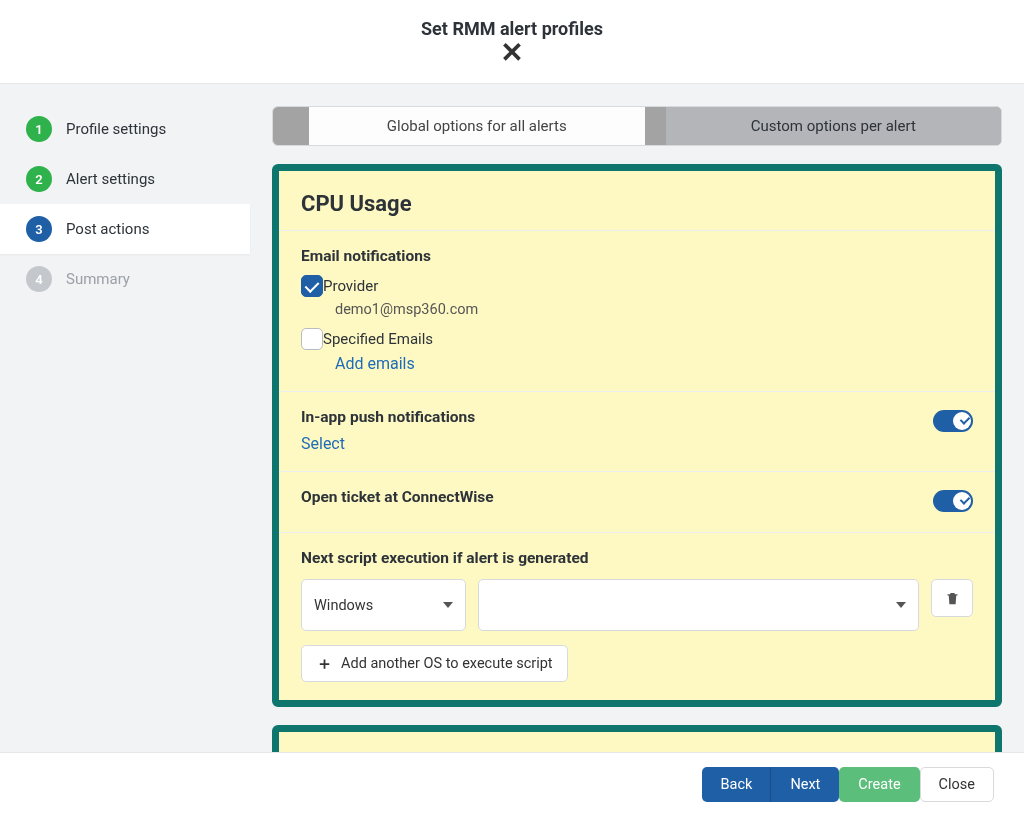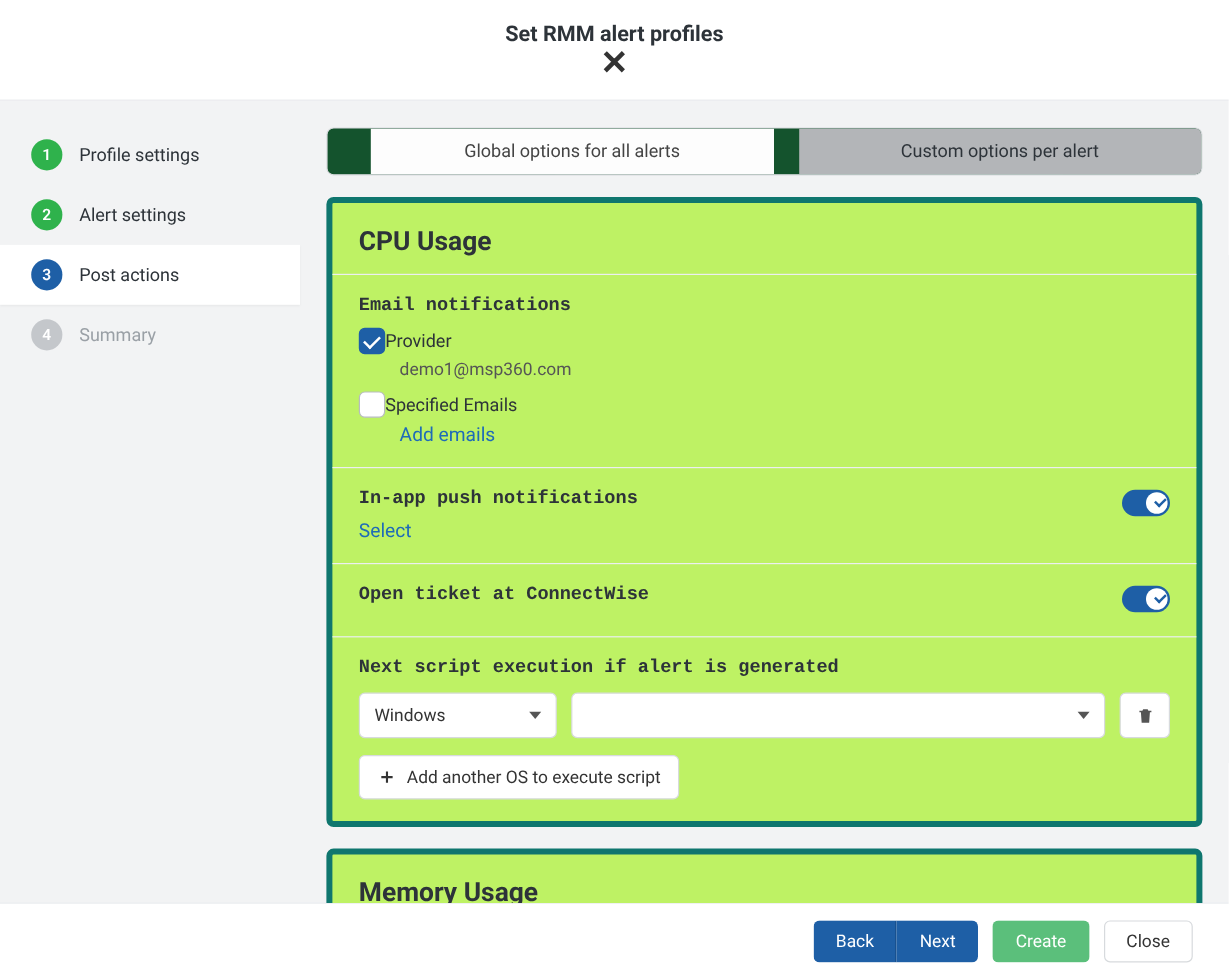--- a/index.html
+++ b/index.html
@@ -15,52 +15,52 @@
   .step.disabled { color: #9aa0a6; }
   .step-badge { width: 26px; height: 26px; border-radius: 50%; display: flex; align-items: center; justify-content: center; font-size: 13px; font-weight: 600; color: #fff; flex-shrink: 0; }
   .badge-done { background: #2fb24c; }
   .badge-active { background: #1e5fa6; }
   .badge-disabled { background: #c4c7cb; }
   .content-wrap { flex: 1; position: relative; overflow: hidden; }
   .content-scroll { height: 100%; overflow-y: scroll; padding: 22px 22px 22px 22px; }
   .content-scroll::-webkit-scrollbar { width: 16px; }
   .content-scroll::-webkit-scrollbar-track { background: #f2f3f4; }
   .content-scroll::-webkit-scrollbar-thumb { background: #b8bcc0; border-radius: 8px; }
-  .tabstrip { display: flex; border: 1px solid #d7dadd; border-radius: 6px; overflow: hidden; margin-bottom: 18px; background: #14532d; padding-left: 36px; }
+  .tabstrip { display: flex; border: 1px solid #d7dadd; border-radius: 6px; overflow: hidden; margin-bottom: 18px; background: #a3a3a3; padding-left: 36px; }
   .tab { flex: 1; text-align: center; padding: 10px 8px; font-size: 15px; color: #444; cursor: pointer; }
   .tab.inactive { background: #fdfdfd; }
   .tab.active { background: #b3b5b8; color: #2d3339; font-weight: 400; margin-left: 21px; }
-  .card { background: #bef264; border: 5px solid #0f766e; border-radius: 6px; margin-bottom: 18px; }
+  .card { background: #fef9c3; border: 7px solid #0f766e; border-radius: 6px; margin-bottom: 18px; }
   .card-title { font-size: 22px; font-weight: 700; padding: 20px 22px 14px 22px; color: #2d3339; }
   .section { padding: 16px 22px 18px 22px; border-top: 1px solid #eceff1; }
-  .section-heading { font-size: 15.5px; font-weight: 700; color: #2d3339; margin-bottom: 8px; font-family: Liberation Mono, monospace; }
+  .section-heading { font-size: 15.5px; font-weight: 700; color: #2d3339; margin-bottom: 8px; }
   .check-row { display: flex; align-items: center; margin: 10px 0 4px 0; }
   .chk { width: 22px; height: 22px; border-radius: 5px; border: 1.5px solid #b8bcc0; background: #fff; display: flex; align-items: center; justify-content: center; cursor: pointer; flex-shrink: 0; }
   .chk.checked { background: #1e5fa6; border-color: #1e5fa6; }
   .chk.checked::after { content: ""; width: 6px; height: 11px; border: solid #fff; border-width: 0 2.5px 2.5px 0; transform: rotate(45deg); margin-top: -2px; }
   .chk-label { font-size: 15px; color: #2d3339; }
   .sub-text { font-size: 14.5px; color: #555; margin-left: 34px; margin-top: 2px; }
   .link { font-size: 16px; color: #1e6bb8; cursor: pointer; margin-left: 34px; margin-top: 0; display: inline-block; }
   .link.bare { margin-left: 0; }
   .row-flex { display: flex; align-items: center; justify-content: space-between; }
   .toggle { width: 40px; height: 22px; border-radius: 11px; background: #1e5fa6; position: relative; cursor: pointer; flex-shrink: 0; }
   .toggle::after { content: ""; position: absolute; right: 2px; top: 2px; width: 18px; height: 18px; border-radius: 50%; background: #fff; display: flex; align-items: center; justify-content: center; }
   .toggle-check { position: absolute; right: 5px; top: 5px; width: 6px; height: 9px; border: solid #1e5fa6; border-width: 0 2px 2px 0; transform: rotate(45deg); z-index: 2; }
   .redacted { display: inline-block; width: 54px; height: 17px; background: #d9dbdd; filter: blur(2px); vertical-align: -3px; margin-right: 2px; }
   .inapp-email { font-size: 15px; color: #444; margin-top: 4px; }
   .select-row { display: flex; gap: 12px; margin-top: 12px; align-items: stretch; }
-  .select-box { border: 1px solid #d7dadd; border-radius: 5px; background: #fff; height: 38px; display: flex; align-items: center; justify-content: space-between; padding: 0 12px; font-size: 14.5px; cursor: pointer; }
+  .select-box { border: 1px solid #d7dadd; border-radius: 5px; background: #fff; height: 52px; display: flex; align-items: center; justify-content: space-between; padding: 0 12px; font-size: 14.5px; cursor: pointer; }
   .select-os { width: 165px; }
   .select-script { flex: 1; }
   .caret { width: 0; height: 0; border-left: 5px solid transparent; border-right: 5px solid transparent; border-top: 6px solid #555; }
   .icon-btn { width: 42px; height: 38px; border: 1px solid #d7dadd; border-radius: 5px; display: flex; align-items: center; justify-content: center; cursor: pointer; background: #fff; }
   .trash-icon svg { width: 15px; height: 17px; }
   .add-os-btn { display: inline-flex; align-items: center; gap: 8px; border: 1px solid #d7dadd; border-radius: 5px; background: #fff; padding: 9px 14px; font-size: 14.5px; margin-top: 14px; cursor: pointer; color: #333; }
   .plus { font-size: 17px; line-height: 1; font-weight: 600; }
-  .footer { display: flex; justify-content: flex-end; gap: 12px; padding: 14px 30px; border-top: 1px solid #e5e8eb; background: #fff; }
+  .footer { display: flex; justify-content: flex-end; padding: 14px 30px; border-top: 1px solid #e5e8eb; background: #fff; }
   .btn-group { display: flex; border-radius: 5px; overflow: hidden; }
   .btn { padding: 8px 18px; font-size: 14.5px; border: 1px solid transparent; cursor: pointer; border-radius: 5px; }
   .btn-primary { background: #1e5fa6; color: #fff; }
   .btn-group .btn { border-radius: 0; }
   .btn-group .btn:first-child { border-right: 1px solid rgba(0,0,0,0.18); }
   .btn-success { background: #5bbf7b; color: #fff; }
   .btn-default { background: #fff; color: #333; border: 1px solid #d7dadd; }
 </style>
 </head>
 <body>

